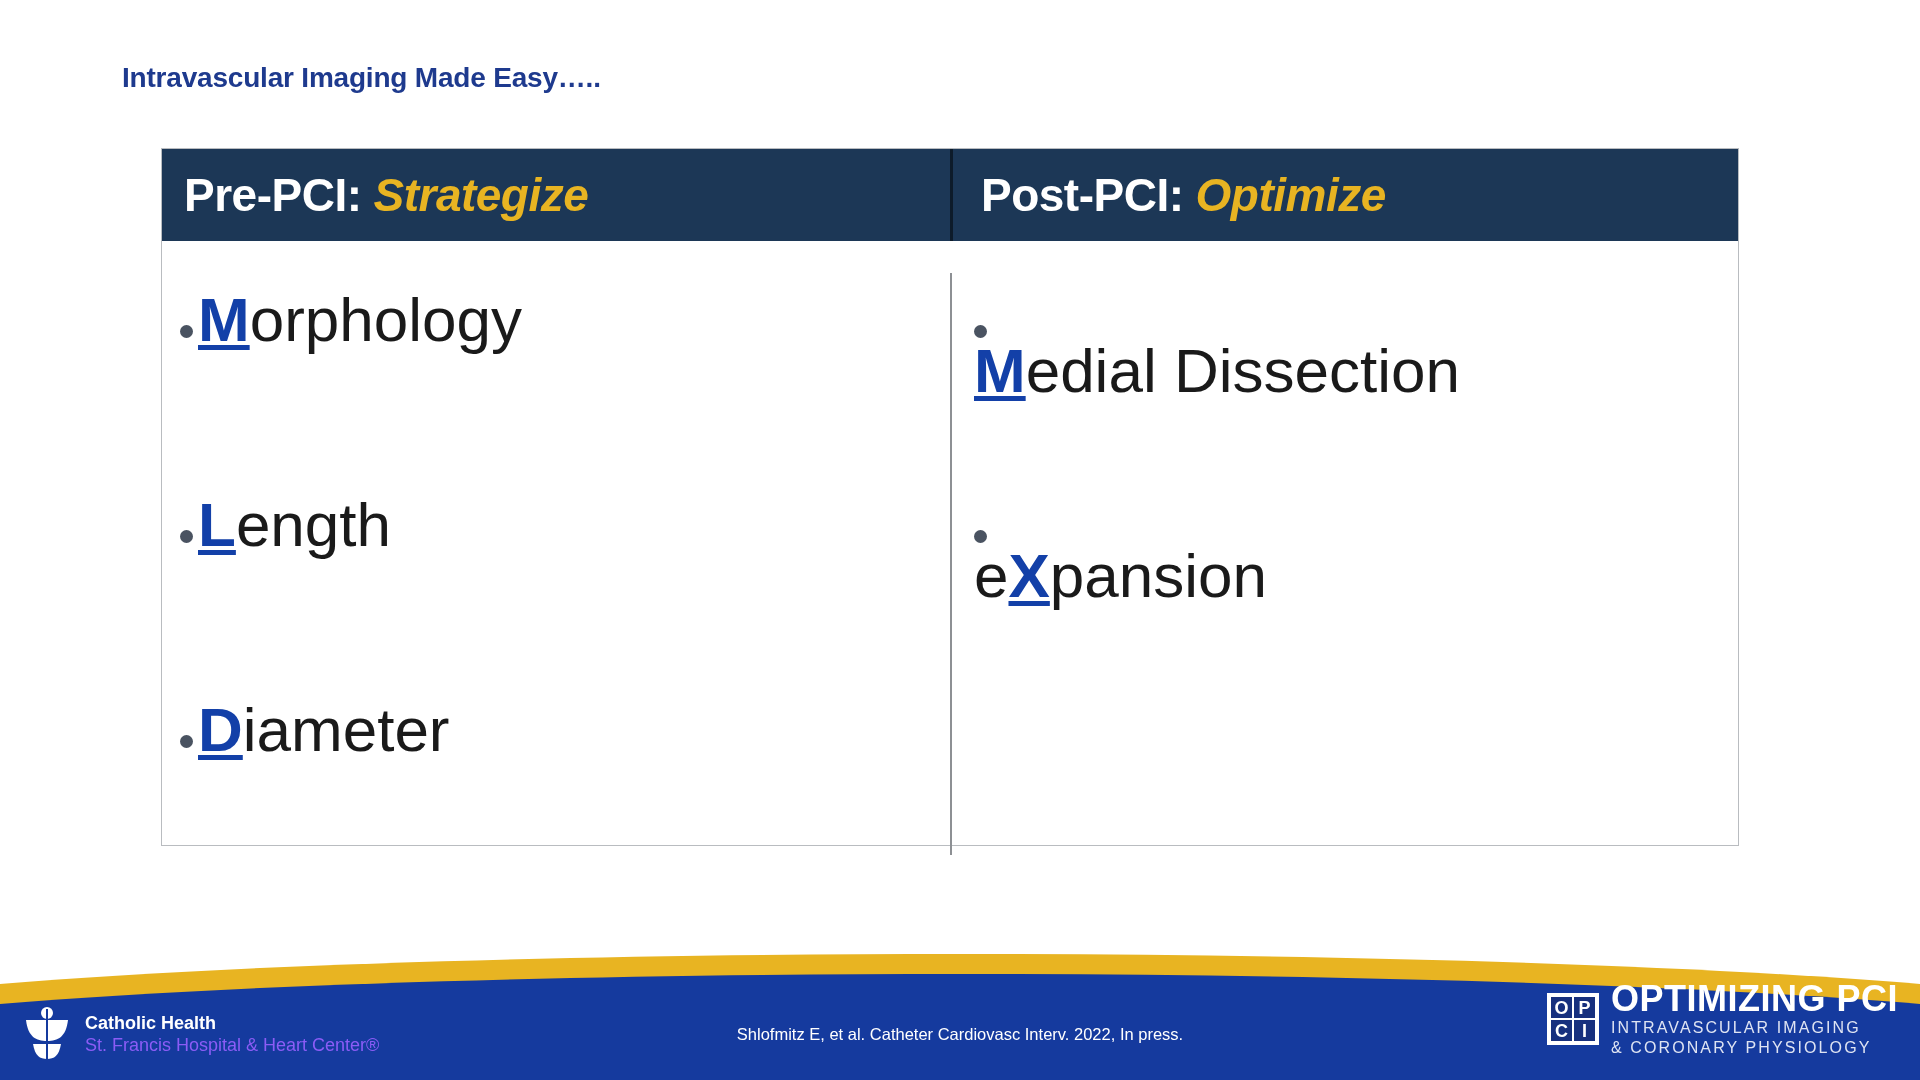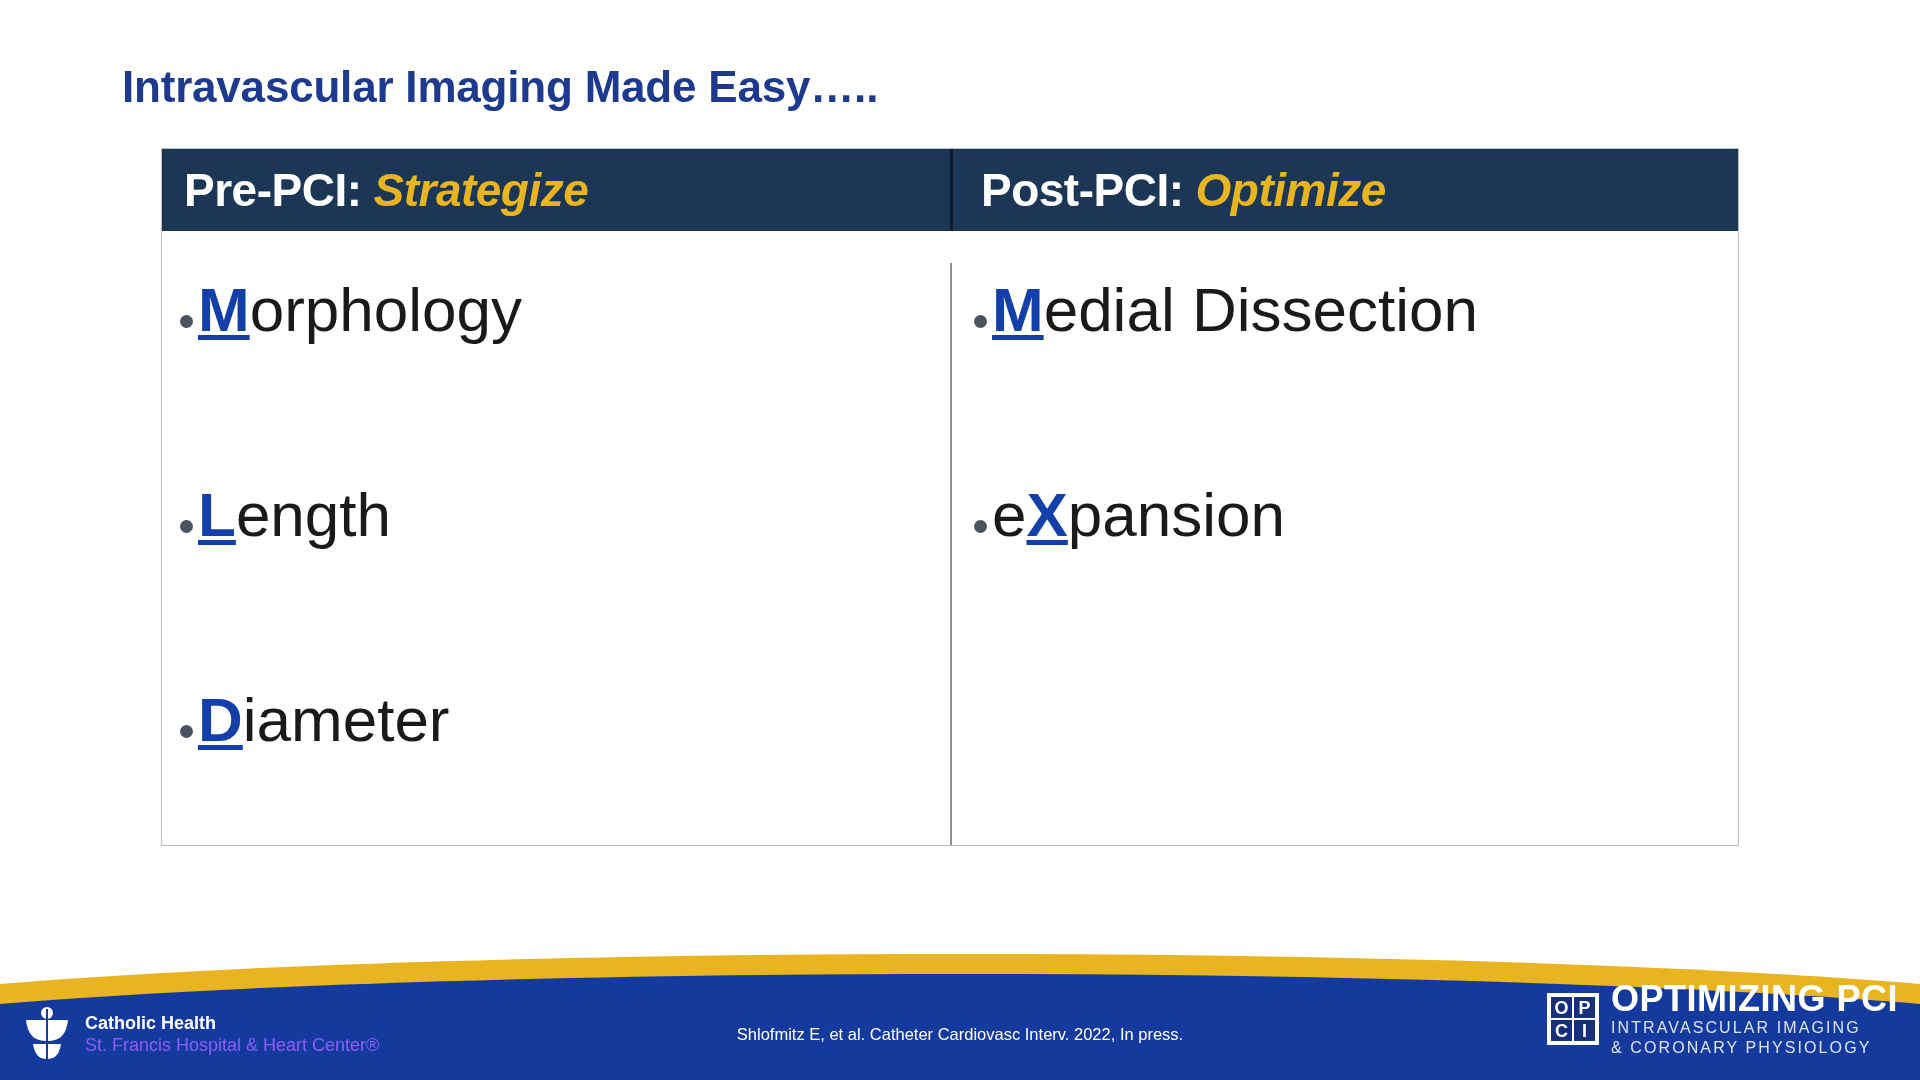--- a/index.html
+++ b/index.html
@@ -13,41 +13,41 @@
     position: relative;
     overflow: hidden;
     font-family: "Liberation Sans", sans-serif;
   }
 
   
   .slide-title {
     position: absolute;
     left: 122px;
     top: 62px;
-    font-size: 44px;
+    font-size: 28px;
     font-weight: bold;
     color: #1e3a8e;
     letter-spacing: -0.2px;
     white-space: nowrap;
   }
 
   
   .table-wrap {
     position: absolute;
     left: 161px;
     top: 148px;
     width: 1578px;
     height: 698px;
     border: 1px solid #b9bcc0;
     background: #ffffff;
     box-sizing: border-box;
   }
   .table-head {
     display: flex;
-    height: 82px;
+    height: 92px;
     background: #1c3756;
     justify-content: center;
   }
   .th {
     flex: 0 0 50%;
     box-sizing: border-box;
     display: flex;
     align-items: center;
     padding-left: 22px;
     font-size: 46px;
@@ -105,21 +105,21 @@
     line-height: 1.08;
     white-space: nowrap;
   }
   .bullet-text .key {
     color: #1340a8;
     font-weight: bold;
     text-decoration: underline;
     text-underline-offset: 4px;
     text-decoration-thickness: 5px;
   }
-  .col-right .bullet-row { padding-left: 22px; }
+  .col-right .bullet-row { padding-left: 22px; flex-direction: column; }
 
   
   .footer {
     position: absolute;
     left: 0;
     bottom: 0;
     width: 1920px;
     height: 130px;
     overflow: hidden;
   }

